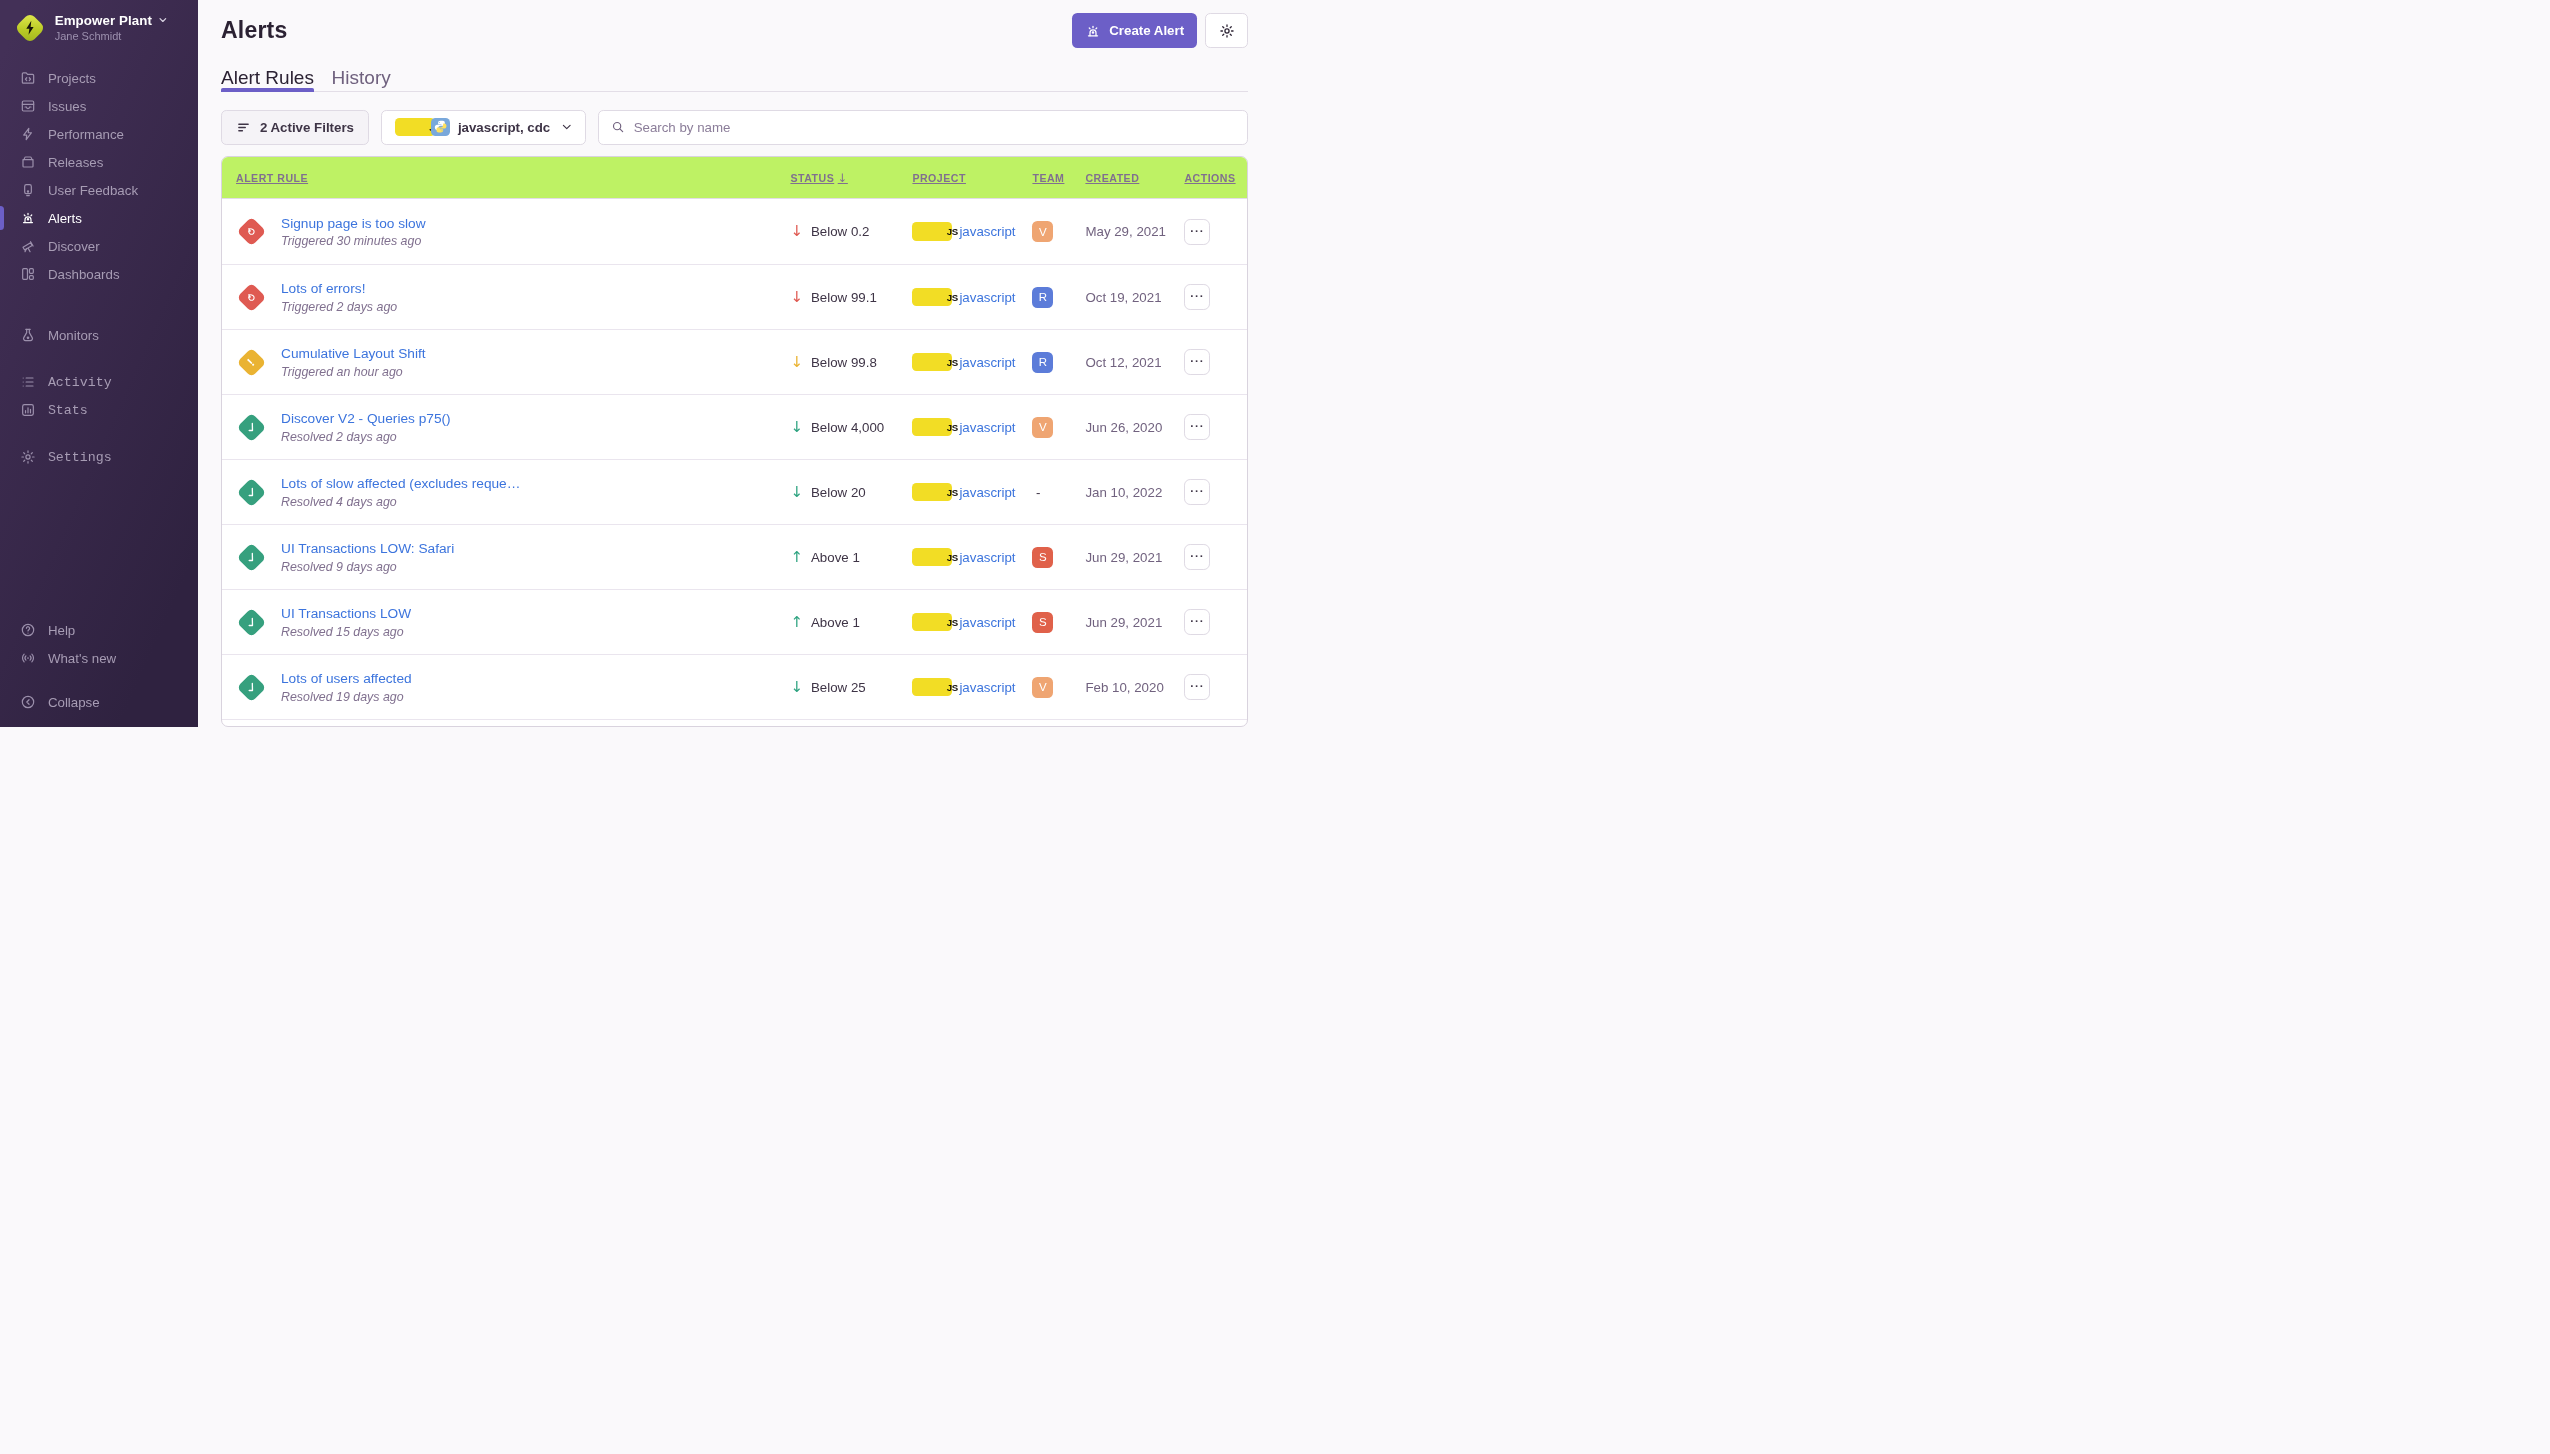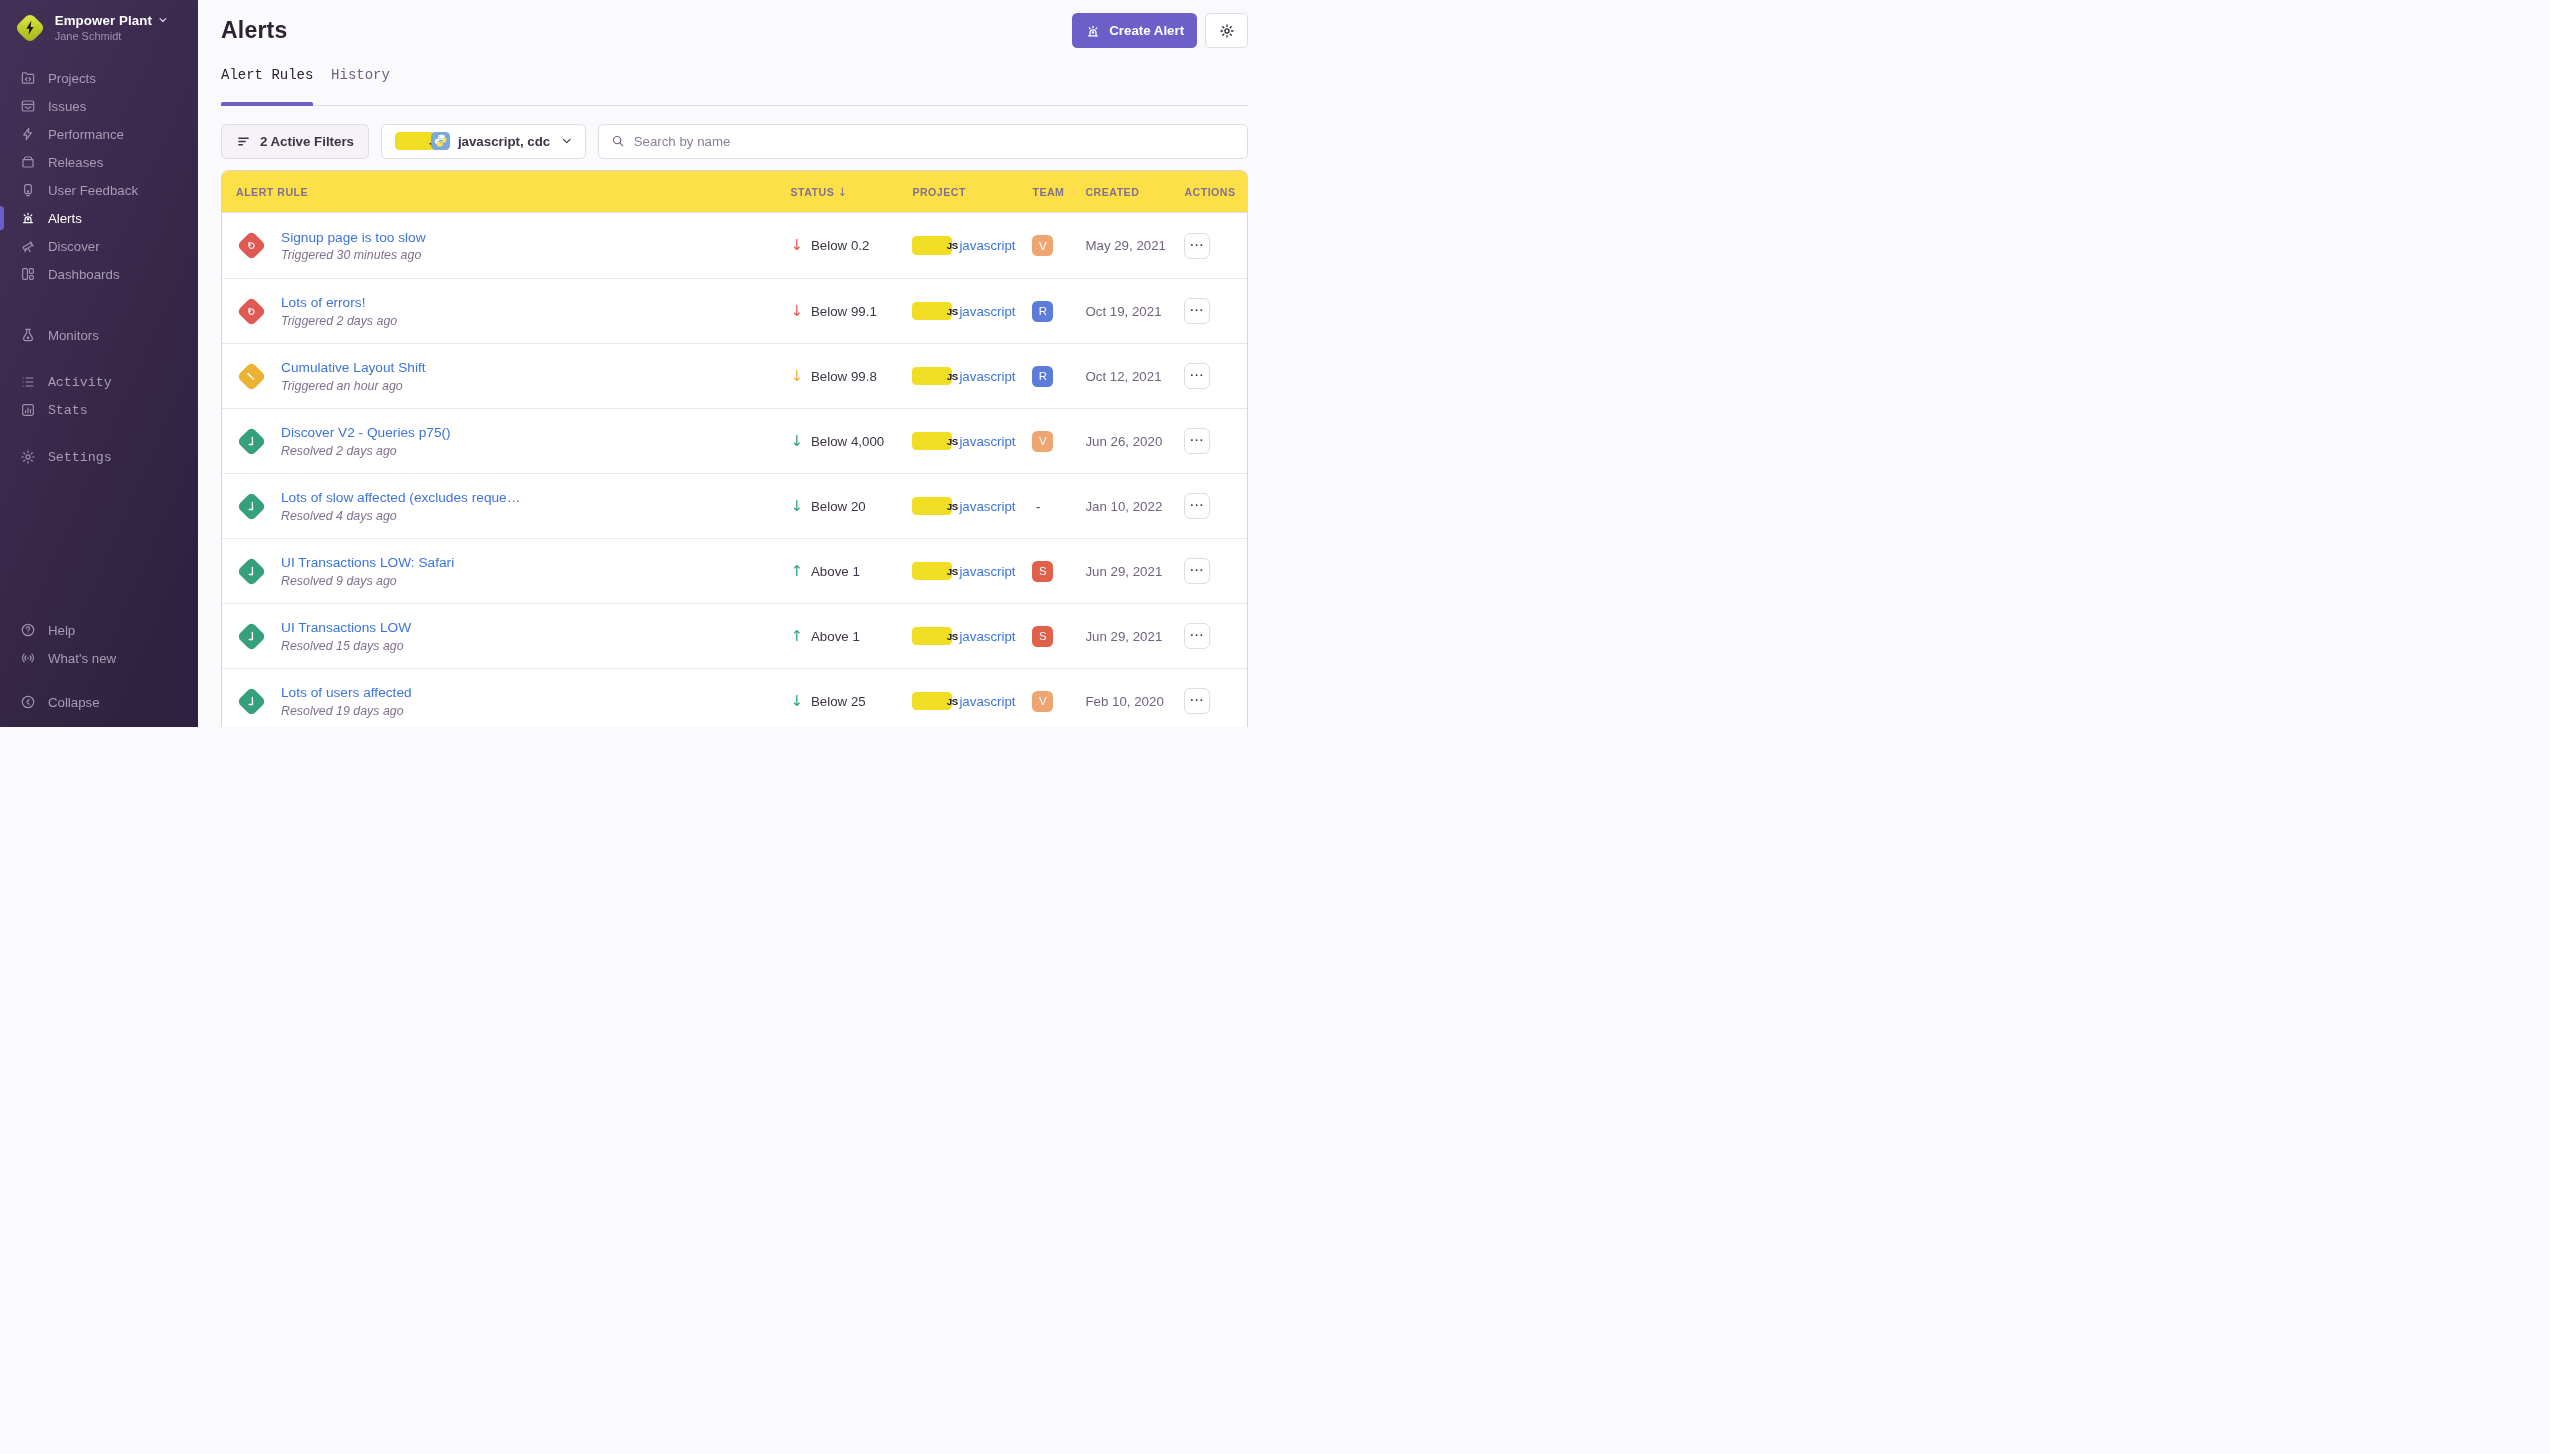--- a/index.html
+++ b/index.html
@@ -59,21 +59,21 @@
     font-family: inherit; display: flex; align-items: center; gap: 8px; cursor: pointer;
   }
   .btn-primary svg { width: 16px; height: 16px; }
   .btn-icon {
     width: 43px; height: 35px; background: #fff; border: 0.9px solid #DFDAE4; border-radius: 5.3px;
     display: flex; align-items: center; justify-content: center; color: #2B2233; cursor: pointer;
   }
   .btn-icon svg { width: 16px; height: 16px; }
 
   .tabs { display: flex; gap: 17.7px; margin-top: 18.6px; border-bottom: 0.9px solid #E3DEE7; }
-  .tab { position: relative; padding-bottom: 22px; font-size: 14px; color: #6F617E; cursor: pointer; font-family: Liberation Mono, monospace; }
+  .tab { position: relative; padding-bottom: 2px; font-size: 19px; color: #6F617E; cursor: pointer; }
   .tab.active { color: #2B2233; }
   .tab.active::after {
     content: ""; position: absolute; left: 0; right: 0; bottom: -0.9px; height: 3.5px;
     background: #6C5FC7; border-radius: 1.8px 1.8px 0 0;
   }
 
   .filter-row { display: flex; gap: 12.4px; margin-top: 17.7px; }
   .btn-filter {
     height: 35px; padding: 0 14px; background: #F5F3F7; border: 0.9px solid #DFDAE4; border-radius: 5.3px;
     display: flex; align-items: center; gap: 8.9px; font-size: 13.3px; font-weight: 700; color: #3E3446;
@@ -110,22 +110,22 @@
   .search-box input::placeholder { color: #8B7D99; }
 
   
   .table-card {
     margin-top: 11.5px; background: #fff; border: 0.9px solid #D9D3DE; border-radius: 7px;
     overflow: hidden;
   }
   .t-header {
     display: grid; grid-template-columns: 1fr 122px 120px 53px 99px 49px;
     align-items: center; height: 42px; padding: 0 14px;
-    background: #fde047; border-bottom: 0.9px solid #E2DDE6;
-    font-size: 10.6px; font-weight: 700; letter-spacing: 0.5px; color: #80708F; text-transform: uppercase;
+    background: #bef264; border-bottom: 0.9px solid #E2DDE6;
+    font-size: 10.6px; font-weight: 700; letter-spacing: 0.5px; color: #80708F; text-transform: uppercase; text-decoration: underline;
   }
   .t-header .sortable { display: flex; align-items: center; gap: 3.5px; cursor: pointer; }
   .sort-arrow { font-family: "DejaVu Sans", sans-serif; font-size: 11.5px; font-weight: 400; }
   .t-row {
     display: grid; grid-template-columns: 1fr 122px 120px 53px 99px 49px;
     align-items: center; height: 65px; padding: 0 14px;
   }
   .t-row + .t-row, .t-row-partial { border-top: 0.9px solid #EAE5EE; }
   .t-row-partial { height: 7px; }
 

